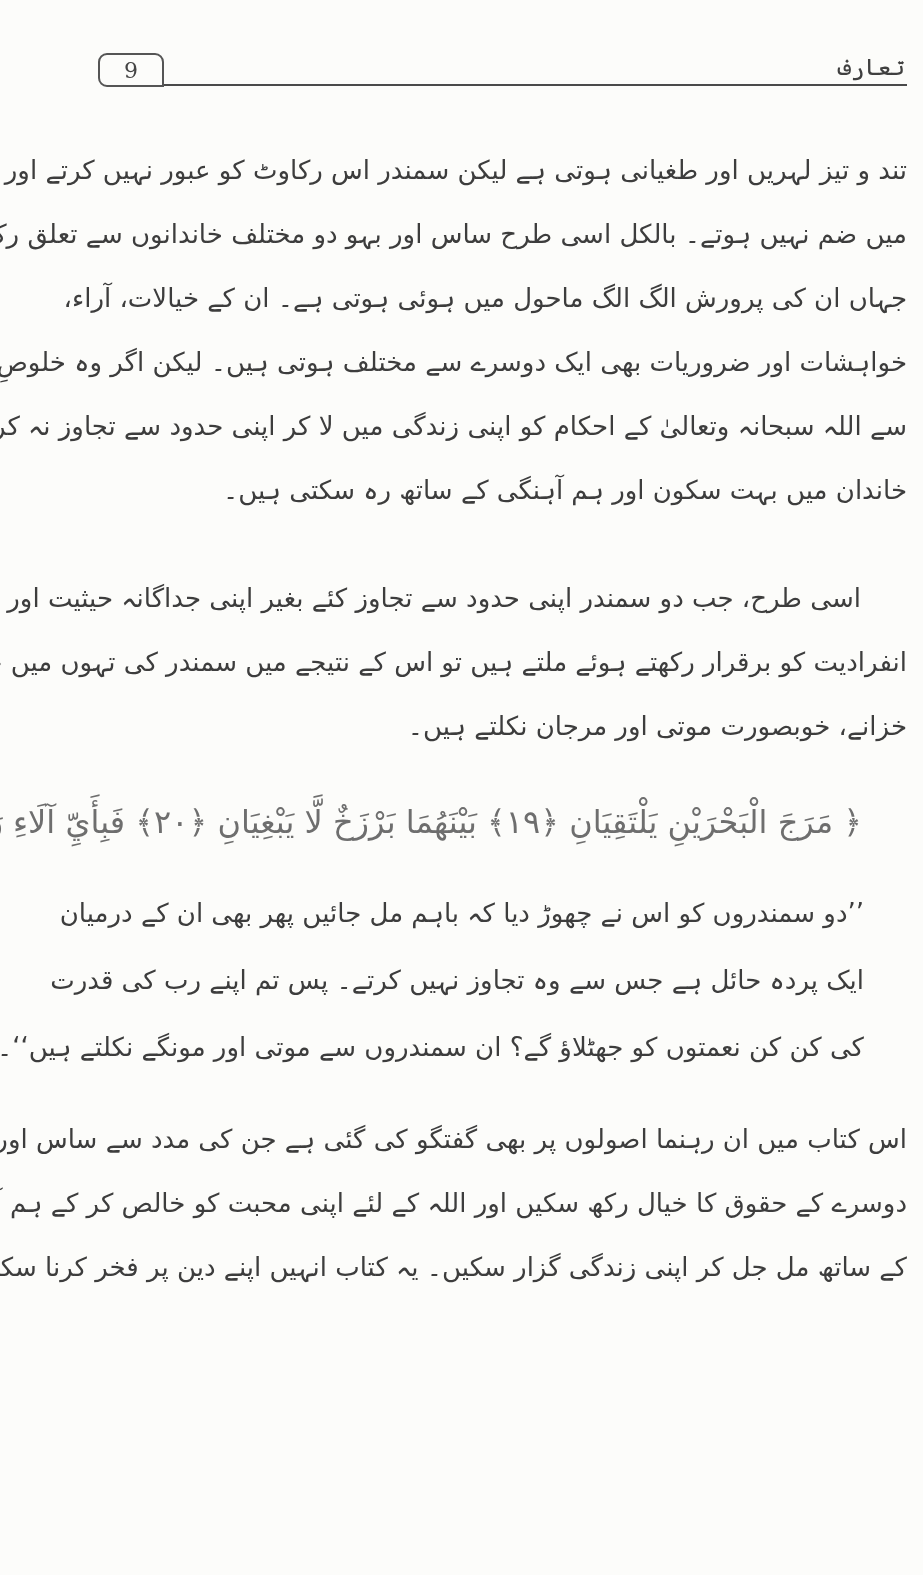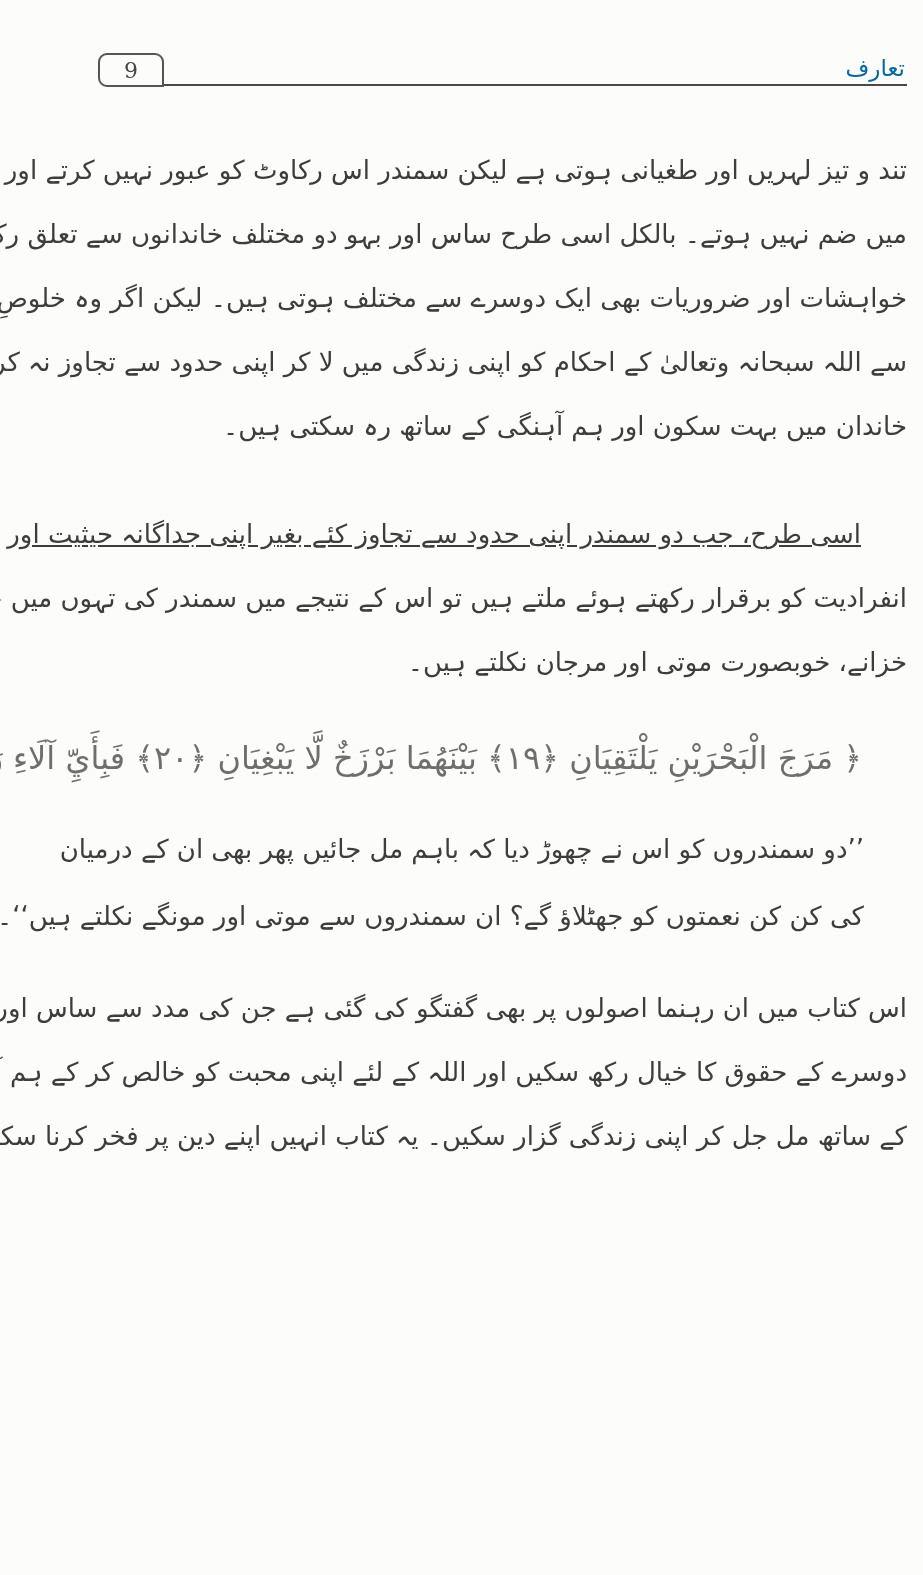--- a/index.html
+++ b/index.html
@@ -36,38 +36,37 @@
     border:2px solid #555;
     border-radius:9px 9px 0 9px;
     display:flex;align-items:center;justify-content:center;
     font-family:"DejaVu Serif",serif;
     font-size:22px;color:#444;
     direction:ltr;
   }
   .header-title{
     position:absolute;
     right:2px;bottom:5px;
-    font-size:23px;color:#0369a1;
+    font-size:23px;color:#404040;font-family:Liberation Serif, serif;
   }
   
   .urdu-line{
     font-size:26px;
     line-height:64px;
     text-align:justify;
     text-align-last:justify;
     color:#3d3d3d;
     white-space:nowrap;
   }
   .urdu-line.end{
     text-align:right;
     text-align-last:start;
   }
   .urdu-line.indent-first{
     text-indent:46px;
-    text-decoration:underline;
   }
   .para1{margin-top:52px;}
   .para2{margin-top:44px;}
   .verse{
     margin:26px 45px 0 65px;
     color:#6e6e6e;
   }
   .verse-line{
     font-size:32px;
     line-height:76px;
@@ -92,37 +91,39 @@
       <div class="header-rule"></div>
       <div class="page-number-box">
         <span>9</span>
       </div>
       <div class="header-title">تعارف</div>
     </div>
 
     <div class="para1">
       <div class="urdu-line">تند و تیز لہریں اور طغیانی ہوتی ہے لیکن سمندر اس رکاوٹ کو عبور نہیں کرتے اور ایک دوسرے</div>
       <div class="urdu-line">میں ضم نہیں ہوتے۔ بالکل اسی طرح ساس اور بہو دو مختلف خاندانوں سے تعلق رکھتی ہیں</div>
+      <div class="urdu-line">جہاں ان کی پرورش الگ الگ ماحول میں ہوئی ہوتی ہے۔ ان کے خیالات، آراء،</div>
       <div class="urdu-line">خواہشات اور ضروریات بھی ایک دوسرے سے مختلف ہوتی ہیں۔ لیکن اگر وہ خلوصِ نیت</div>
       <div class="urdu-line">سے اللہ سبحانہ وتعالیٰ کے احکام کو اپنی زندگی میں لا کر اپنی حدود سے تجاوز نہ کریں، تو ایک ہی</div>
       <div class="urdu-line end">خاندان میں بہت سکون اور ہم آہنگی کے ساتھ رہ سکتی ہیں۔</div>
     </div>
 
     <div class="para2">
       <div class="urdu-line indent-first">اسی طرح، جب دو سمندر اپنی حدود سے تجاوز کئے بغیر اپنی جداگانہ حیثیت اور</div>
       <div class="urdu-line">انفرادیت کو برقرار رکھتے ہوئے ملتے ہیں تو اس کے نتیجے میں سمندر کی تہوں میں چھپے</div>
       <div class="urdu-line end">خزانے، خوبصورت موتی اور مرجان نکلتے ہیں۔</div>
     </div>
 
     <div class="verse">
       <div class="verse-line">﴿ مَرَجَ الْبَحْرَيْنِ يَلْتَقِيَانِ ﴿١٩﴾ بَيْنَهُمَا بَرْزَخٌ لَّا يَبْغِيَانِ ﴿٢٠﴾ فَبِأَيِّ آلَاءِ رَبِّكُمَا تُكَذِّبَانِ</div>
     </div>
 
     <div class="translation">
       <div class="urdu-line">’’دو سمندروں کو اس نے چھوڑ دیا کہ باہم مل جائیں پھر بھی ان کے درمیان</div>
+      <div class="urdu-line">ایک پردہ حائل ہے جس سے وہ تجاوز نہیں کرتے۔ پس تم اپنے رب کی قدرت</div>
       <div class="urdu-line">کی کن کن نعمتوں کو جھٹلاؤ گے؟ ان سمندروں سے موتی اور مونگے نکلتے ہیں‘‘۔</div>
     </div>
 
     <div class="para3">
       <div class="urdu-line">اس کتاب میں ان رہنما اصولوں پر بھی گفتگو کی گئی ہے جن کی مدد سے ساس اور بہو ایک</div>
       <div class="urdu-line">دوسرے کے حقوق کا خیال رکھ سکیں اور اللہ کے لئے اپنی محبت کو خالص کر کے ہم آہنگی</div>
       <div class="urdu-line">کے ساتھ مل جل کر اپنی زندگی گزار سکیں۔ یہ کتاب انہیں اپنے دین پر فخر کرنا سکھائے گی اور</div>
     </div>
 
   </div>

